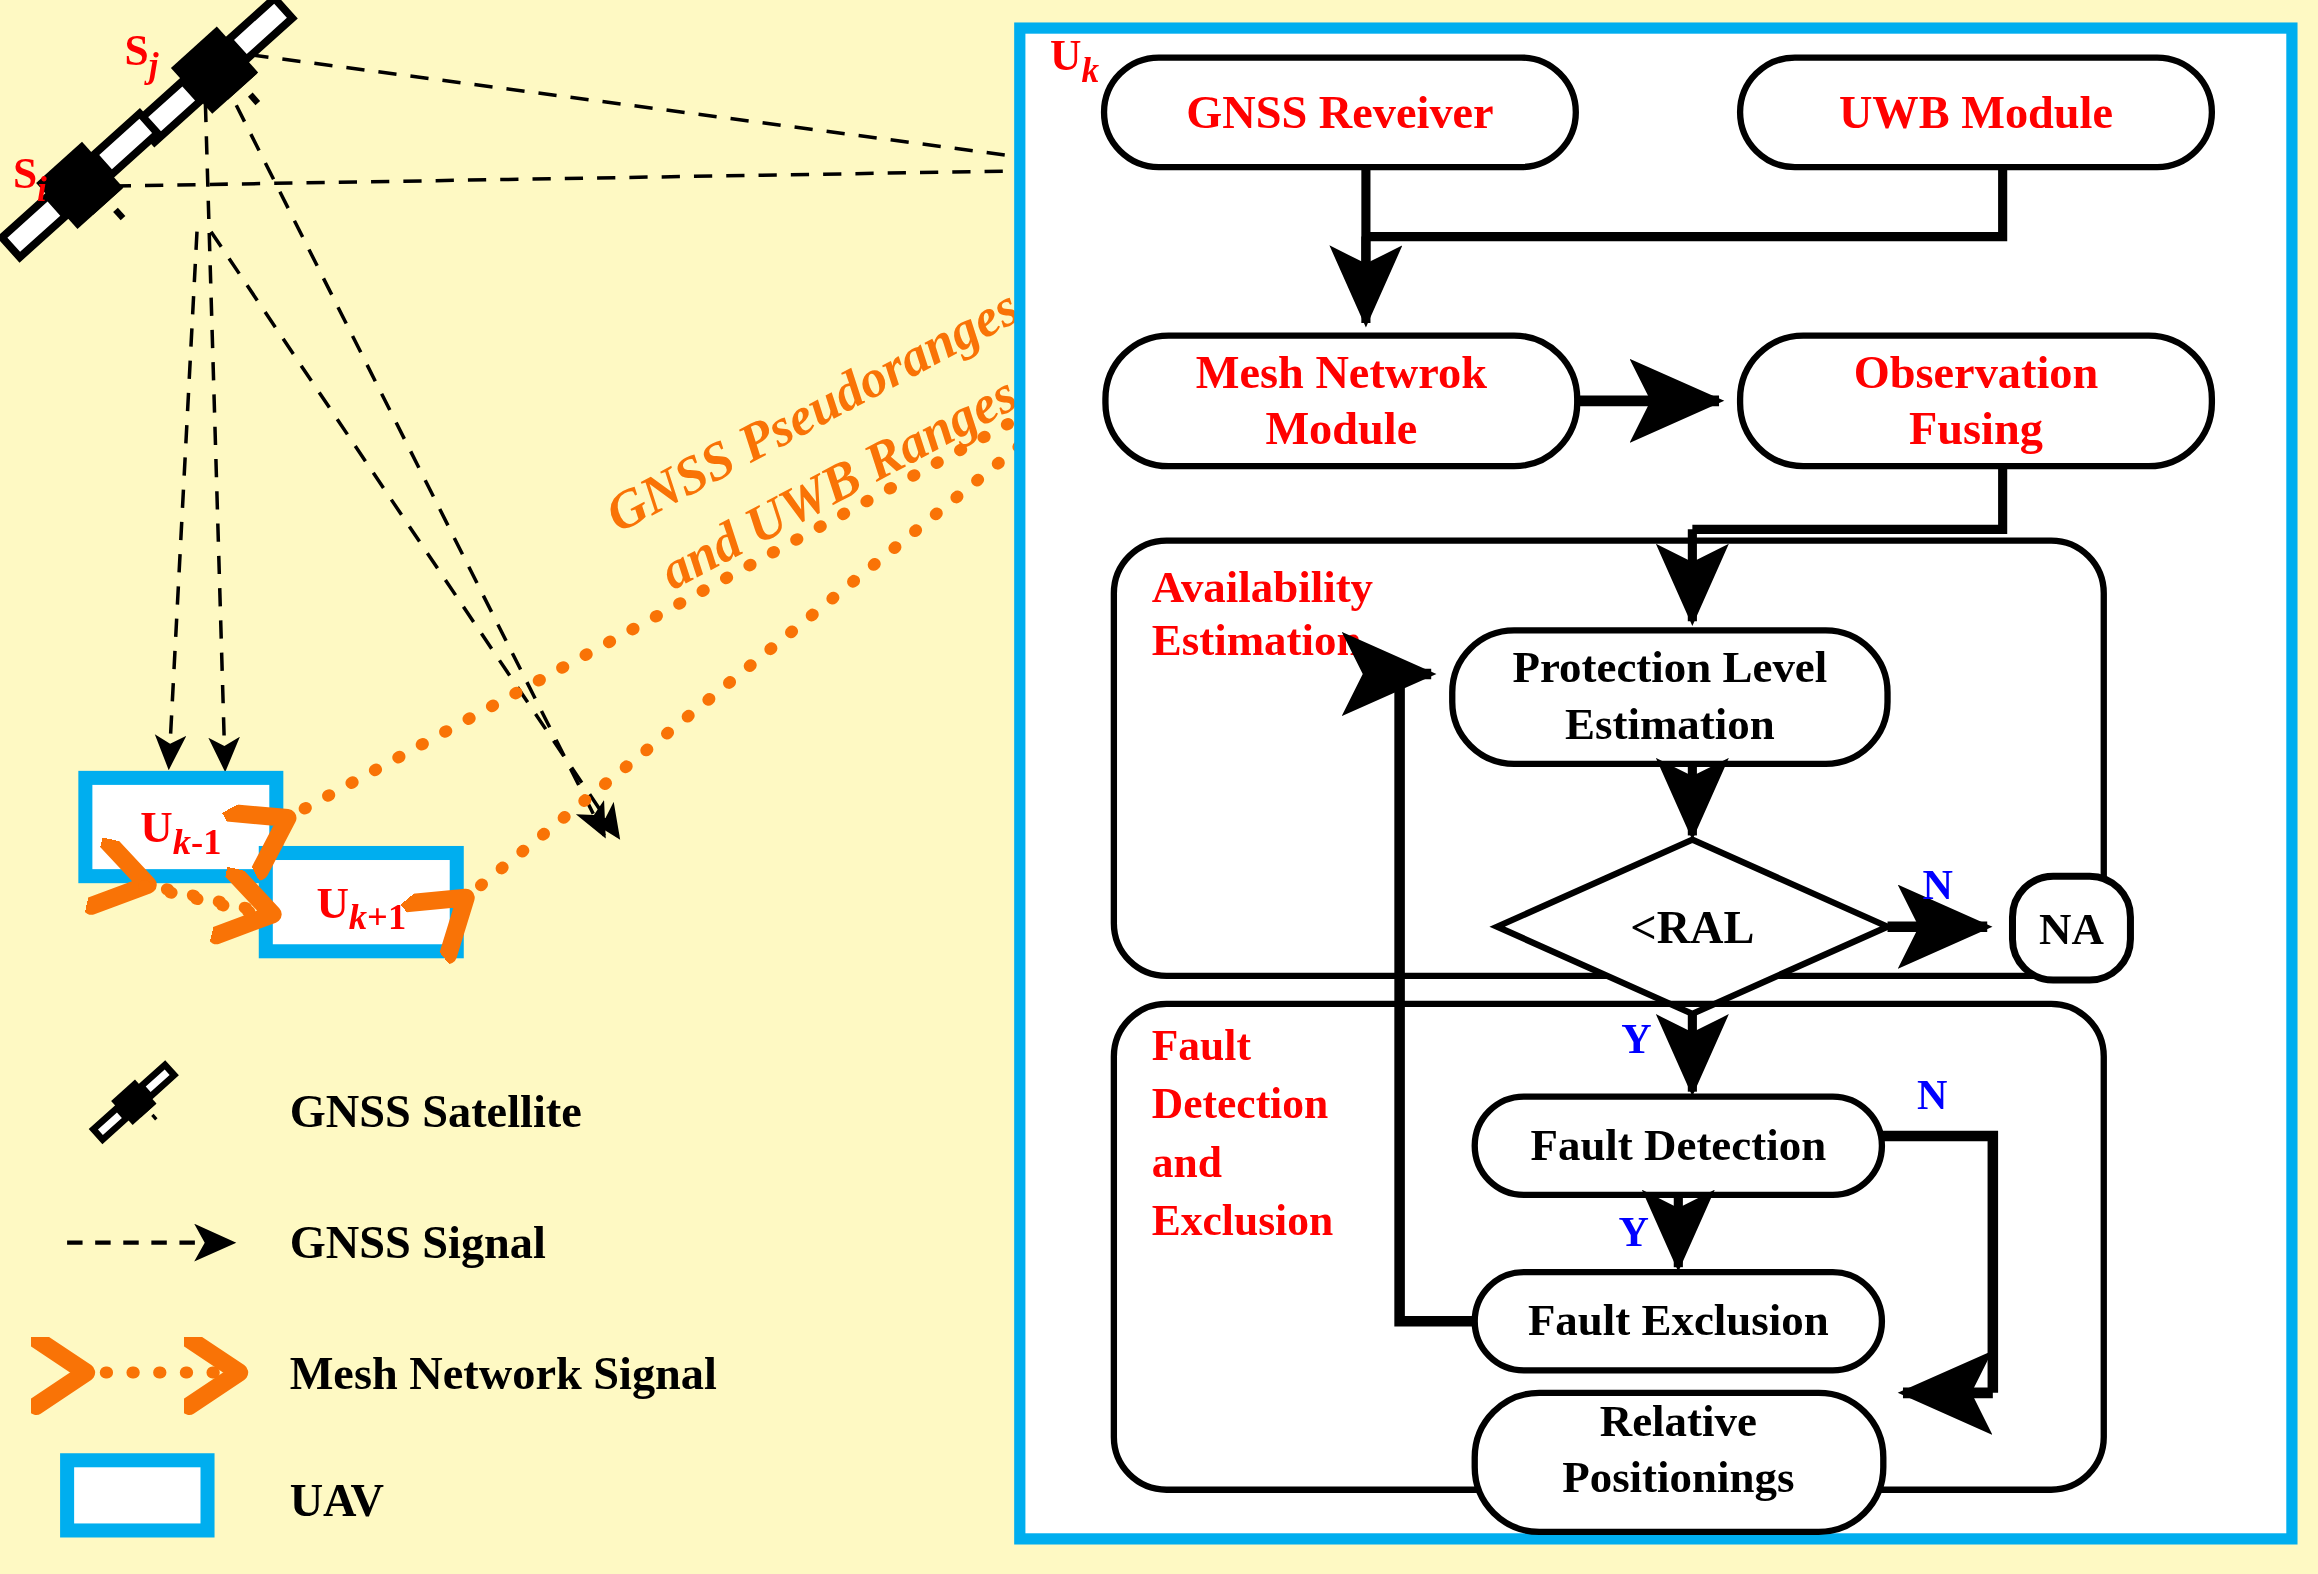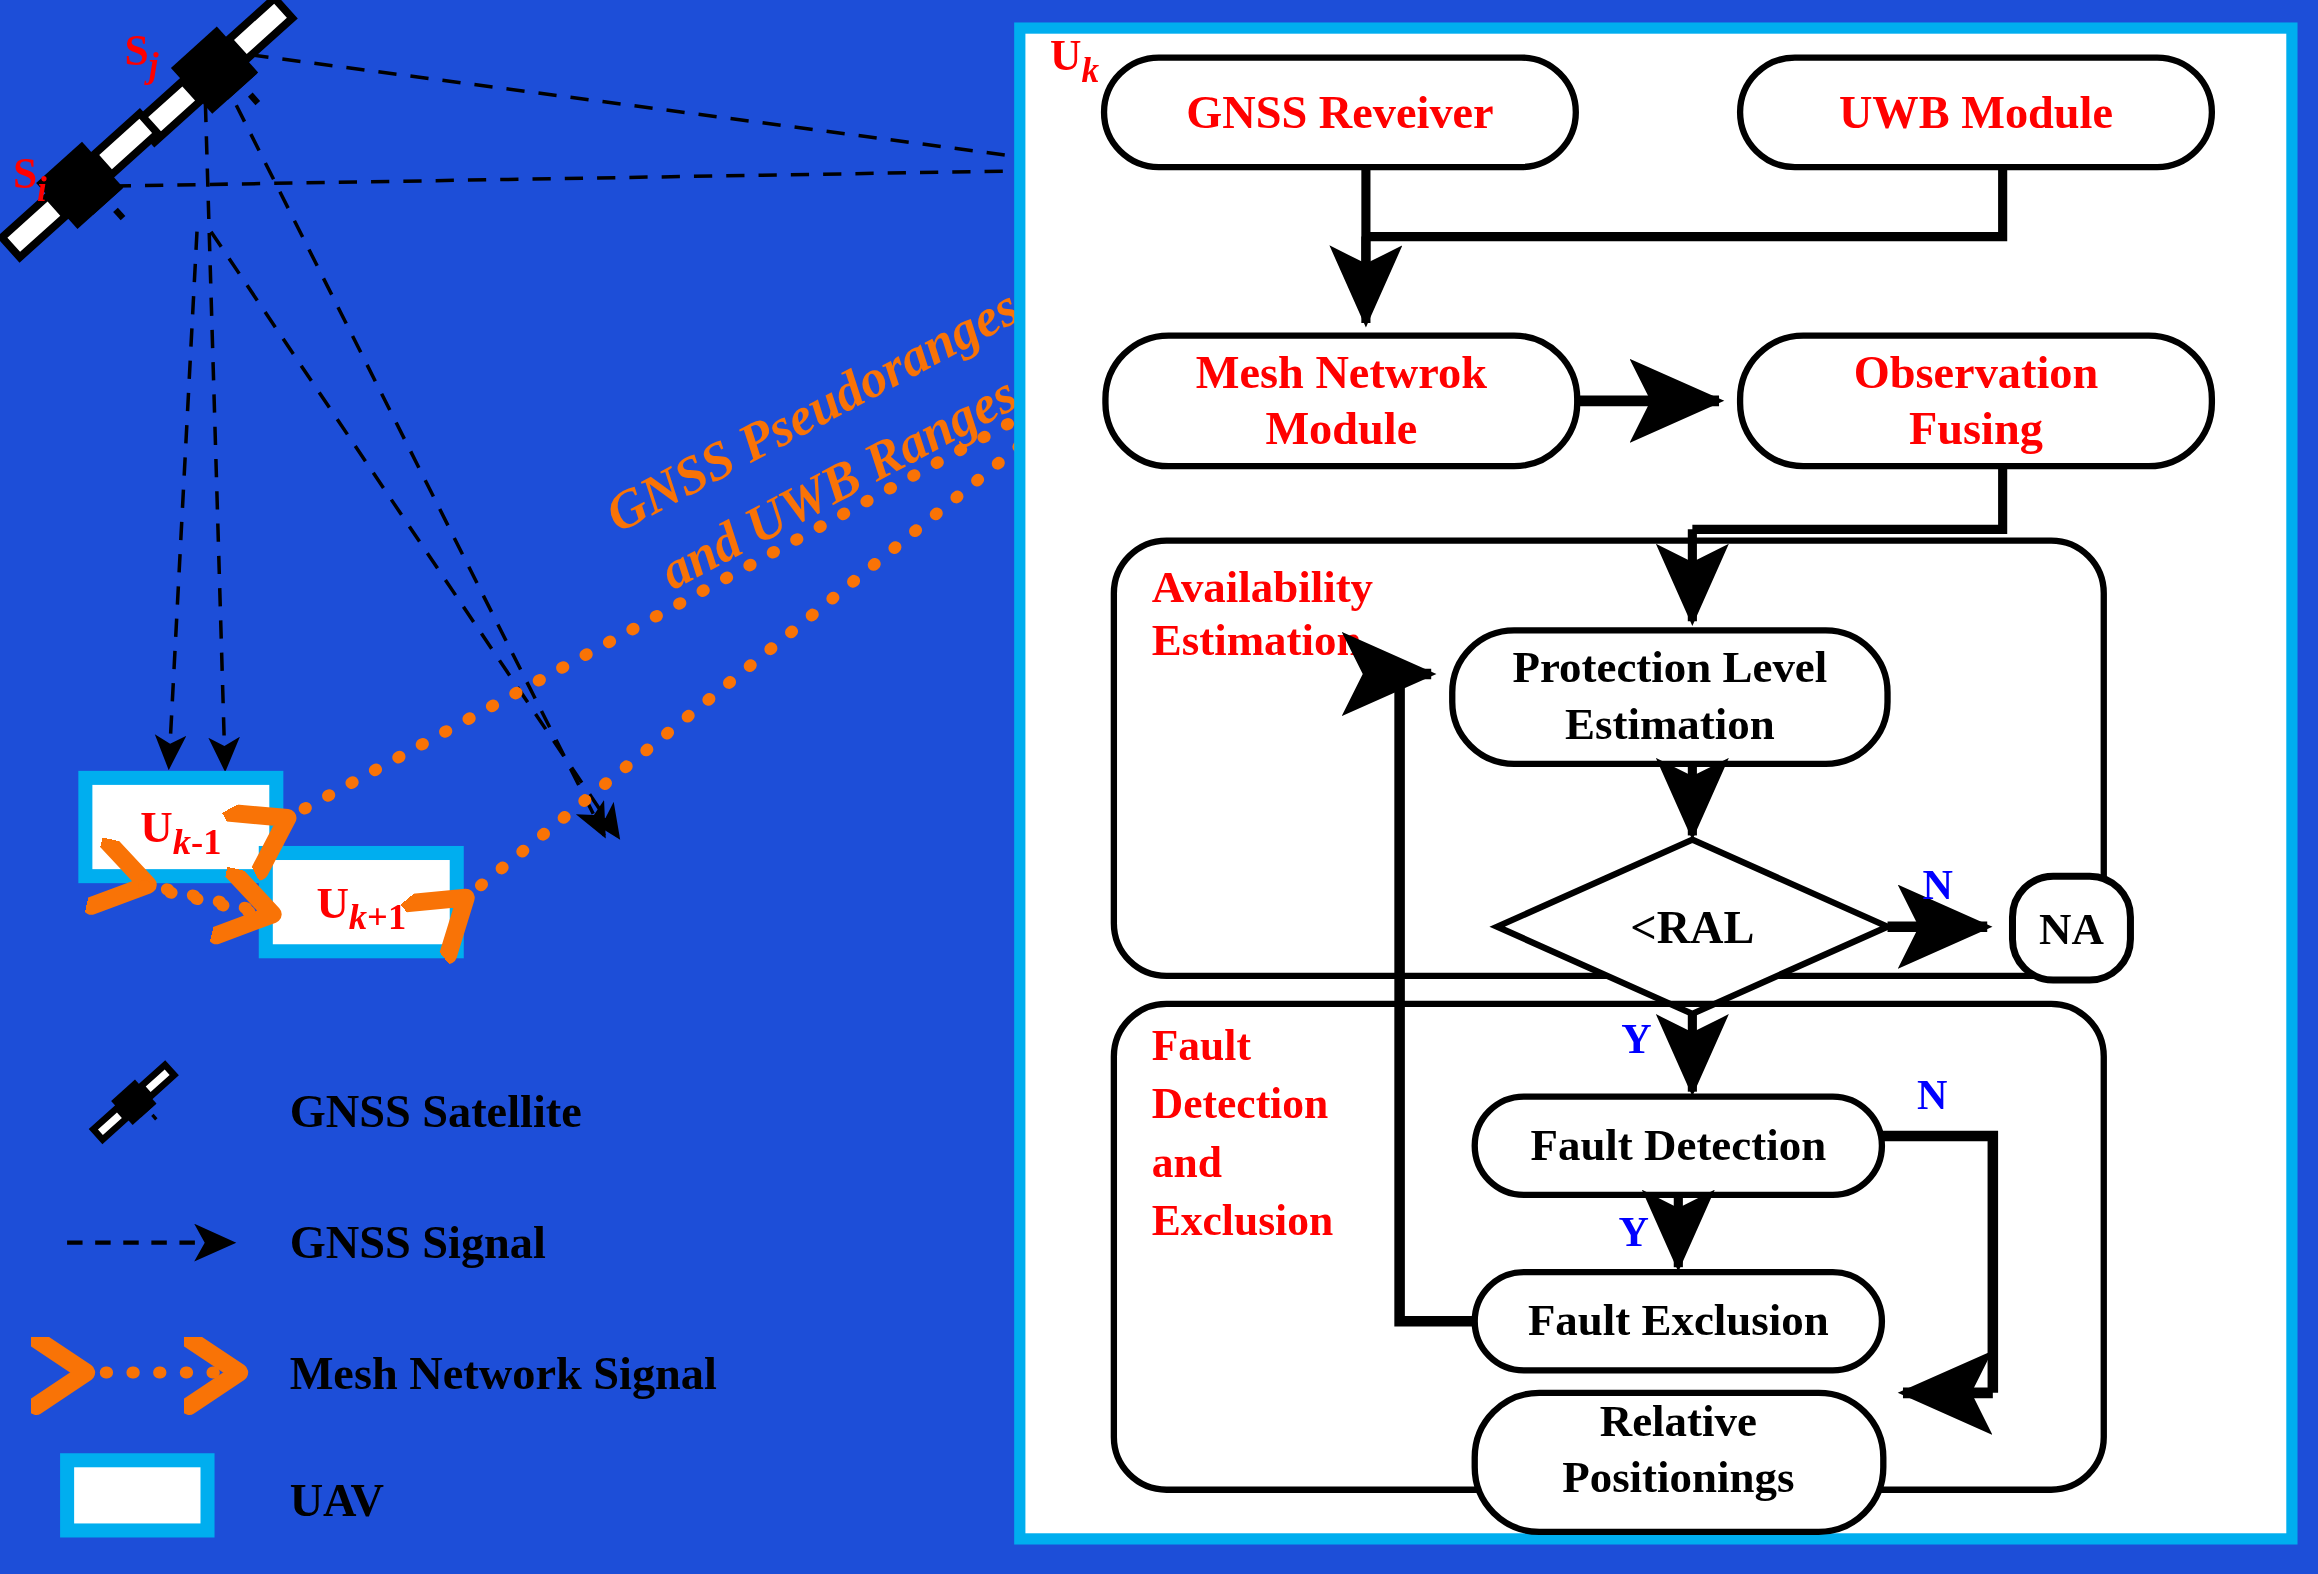--- a/index.html
+++ b/index.html
@@ -1,18 +1,18 @@
 <!DOCTYPE html>
 <html style="font-size:11.2px"><head>
 <meta charset="utf-8">
 <style>
   html,body{margin:0;padding:0;background:#ffffff;}
   body{width:2319px;height:1574px;overflow:hidden;
        font-family:"Liberation Serif", "DejaVu Serif", serif;}
-  #stage{position:relative;width:2319px;height:1574px;background:#1d4ed8;}
+  #stage{position:relative;width:2319px;height:1574px;background:#fef9c3;}
   svg{position:absolute;left:0;top:0;width:2319px;height:1574px;}
   .nodeLabelRed{fill:#FF0000;font-weight:bold;font-family:"Liberation Serif","DejaVu Serif",serif;}
   .nodeLabelBlk{fill:#000000;font-weight:bold;font-family:"Liberation Serif","DejaVu Serif",serif;}
   .yn{fill:#0000FF;font-weight:bold;font-family:"Liberation Serif","DejaVu Serif",serif;}
   .legendTxt{fill:#000000;font-weight:bold;font-family:"Liberation Serif","DejaVu Serif",serif;}
   .orangeTxt{fill:#F97306;font-weight:bold;font-style:italic;font-family:"Liberation Serif","DejaVu Serif",serif;}
   .uavTxt{fill:#FF0000;font-weight:bold;font-family:"Liberation Serif","DejaVu Serif",serif;}
   .sub{font-style:italic;}
 </style>
 </head>

